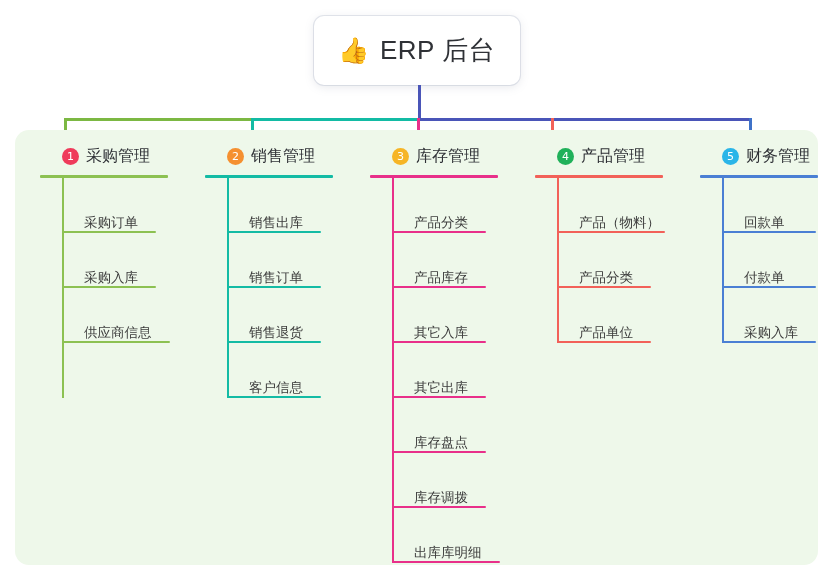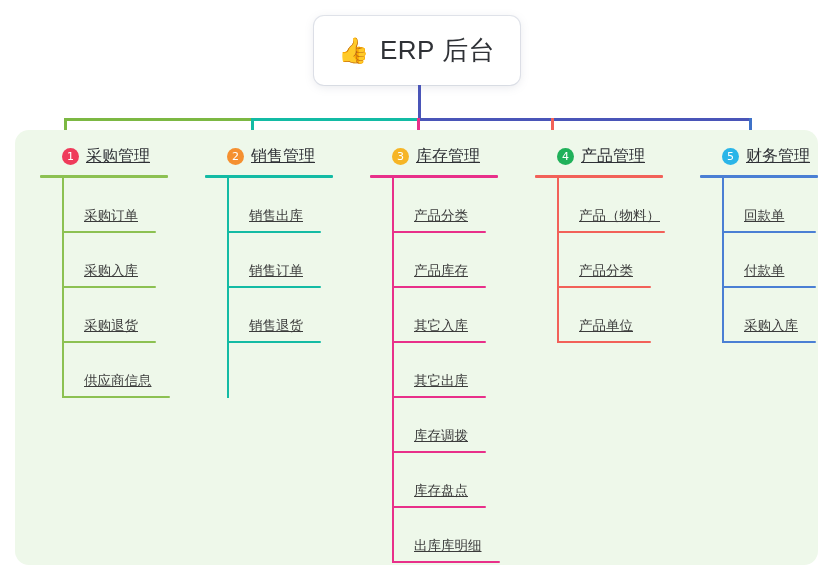--- a/index.html
+++ b/index.html
@@ -84,21 +84,20 @@
     font-size: 11px;
     line-height: 17px;
     text-align: center;
     flex: 0 0 auto;
     font-family: "DejaVu Sans", sans-serif;
   }
   .col-title {
     font-size: 16px;
     color: #2f3136;
     white-space: nowrap;
-    text-decoration: underline;
   }
   .col-rule {
     height: 3px;
     border-radius: 1px;
     margin-top: 6px;
   }
 
   
   .leaves {
     position: relative;
@@ -112,25 +111,24 @@
   }
   .leaf {
     position: relative;
     height: 55px;
     margin-left: 22px;
     box-sizing: border-box;
   }
   .leaf-label {
     position: absolute;
     left: 22px;
-    bottom: 8px;
+    bottom: 1px;
     font-size: 13.5px;
     color: #3c3c3c;
     white-space: nowrap;
-    text-decoration: underline;
   }
   .leaf-rule {
     position: absolute;
     left: 0;
     bottom: 0;
     height: 2px;
     width: 94px;
     border-radius: 1px;
   }
 </style>
@@ -166,24 +164,20 @@
           <div class="spine" style="background: rgb(140, 193, 82); height: 220px;"></div>
           <div class="leaf">
             <span class="leaf-label">采购订单</span>
             <div class="leaf-rule" style="background: rgb(140, 193, 82); width: 94px;"></div>
           </div>
           <div class="leaf">
             <span class="leaf-label">采购入库</span>
             <div class="leaf-rule" style="background: rgb(140, 193, 82); width: 94px;"></div>
           </div>
           <div class="leaf">
-            <span class="leaf-label">采购退货</span>
-            <div class="leaf-rule" style="background: rgb(140, 193, 82); width: 94px;"></div>
-          </div>
-          <div class="leaf">
             <span class="leaf-label">供应商信息</span>
             <div class="leaf-rule" style="background: rgb(140, 193, 82); width: 108px;"></div>
           </div>
         </div>
       </div>
       <div class="column" style="left: 190px; top: 13px;">
         <div class="col-head">
           <span class="badge" style="background: rgb(245, 144, 48);">2</span>
           <span class="col-title">销售管理</span>
         </div>
@@ -195,20 +189,24 @@
             <div class="leaf-rule" style="background: rgb(19, 187, 164); width: 94px;"></div>
           </div>
           <div class="leaf">
             <span class="leaf-label">销售订单</span>
             <div class="leaf-rule" style="background: rgb(19, 187, 164); width: 94px;"></div>
           </div>
           <div class="leaf">
             <span class="leaf-label">销售退货</span>
             <div class="leaf-rule" style="background: rgb(19, 187, 164); width: 94px;"></div>
           </div>
+          <div class="leaf">
+            <span class="leaf-label">客户信息</span>
+            <div class="leaf-rule" style="background: rgb(19, 187, 164); width: 94px;"></div>
+          </div>
         </div>
       </div>
       <div class="column" style="left: 355px; top: 13px;">
         <div class="col-head">
           <span class="badge" style="background: rgb(246, 181, 38);">3</span>
           <span class="col-title">库存管理</span>
         </div>
         <div class="col-rule" style="background: rgb(232, 48, 138); width: 128px; margin-left: 0px;"></div>
         <div class="leaves">
           <div class="spine" style="background: rgb(232, 48, 138); height: 385px;"></div>
@@ -222,25 +220,25 @@
           </div>
           <div class="leaf">
             <span class="leaf-label">其它入库</span>
             <div class="leaf-rule" style="background: rgb(232, 48, 138); width: 94px;"></div>
           </div>
           <div class="leaf">
             <span class="leaf-label">其它出库</span>
             <div class="leaf-rule" style="background: rgb(232, 48, 138); width: 94px;"></div>
           </div>
           <div class="leaf">
+            <span class="leaf-label">库存盘点</span>
+            <div class="leaf-rule" style="background: rgb(232, 48, 138); width: 94px;"></div>
+          </div>
+          <div class="leaf">
             <span class="leaf-label">库存调拨</span>
-            <div class="leaf-rule" style="background: rgb(232, 48, 138); width: 94px;"></div>
-          </div>
-          <div class="leaf">
-            <span class="leaf-label">库存盘点</span>
             <div class="leaf-rule" style="background: rgb(232, 48, 138); width: 94px;"></div>
           </div>
           <div class="leaf">
             <span class="leaf-label">出库库明细</span>
             <div class="leaf-rule" style="background: rgb(232, 48, 138); width: 108px;"></div>
           </div>
         </div>
       </div>
       <div class="column" style="left: 520px; top: 13px;">
         <div class="col-head">

